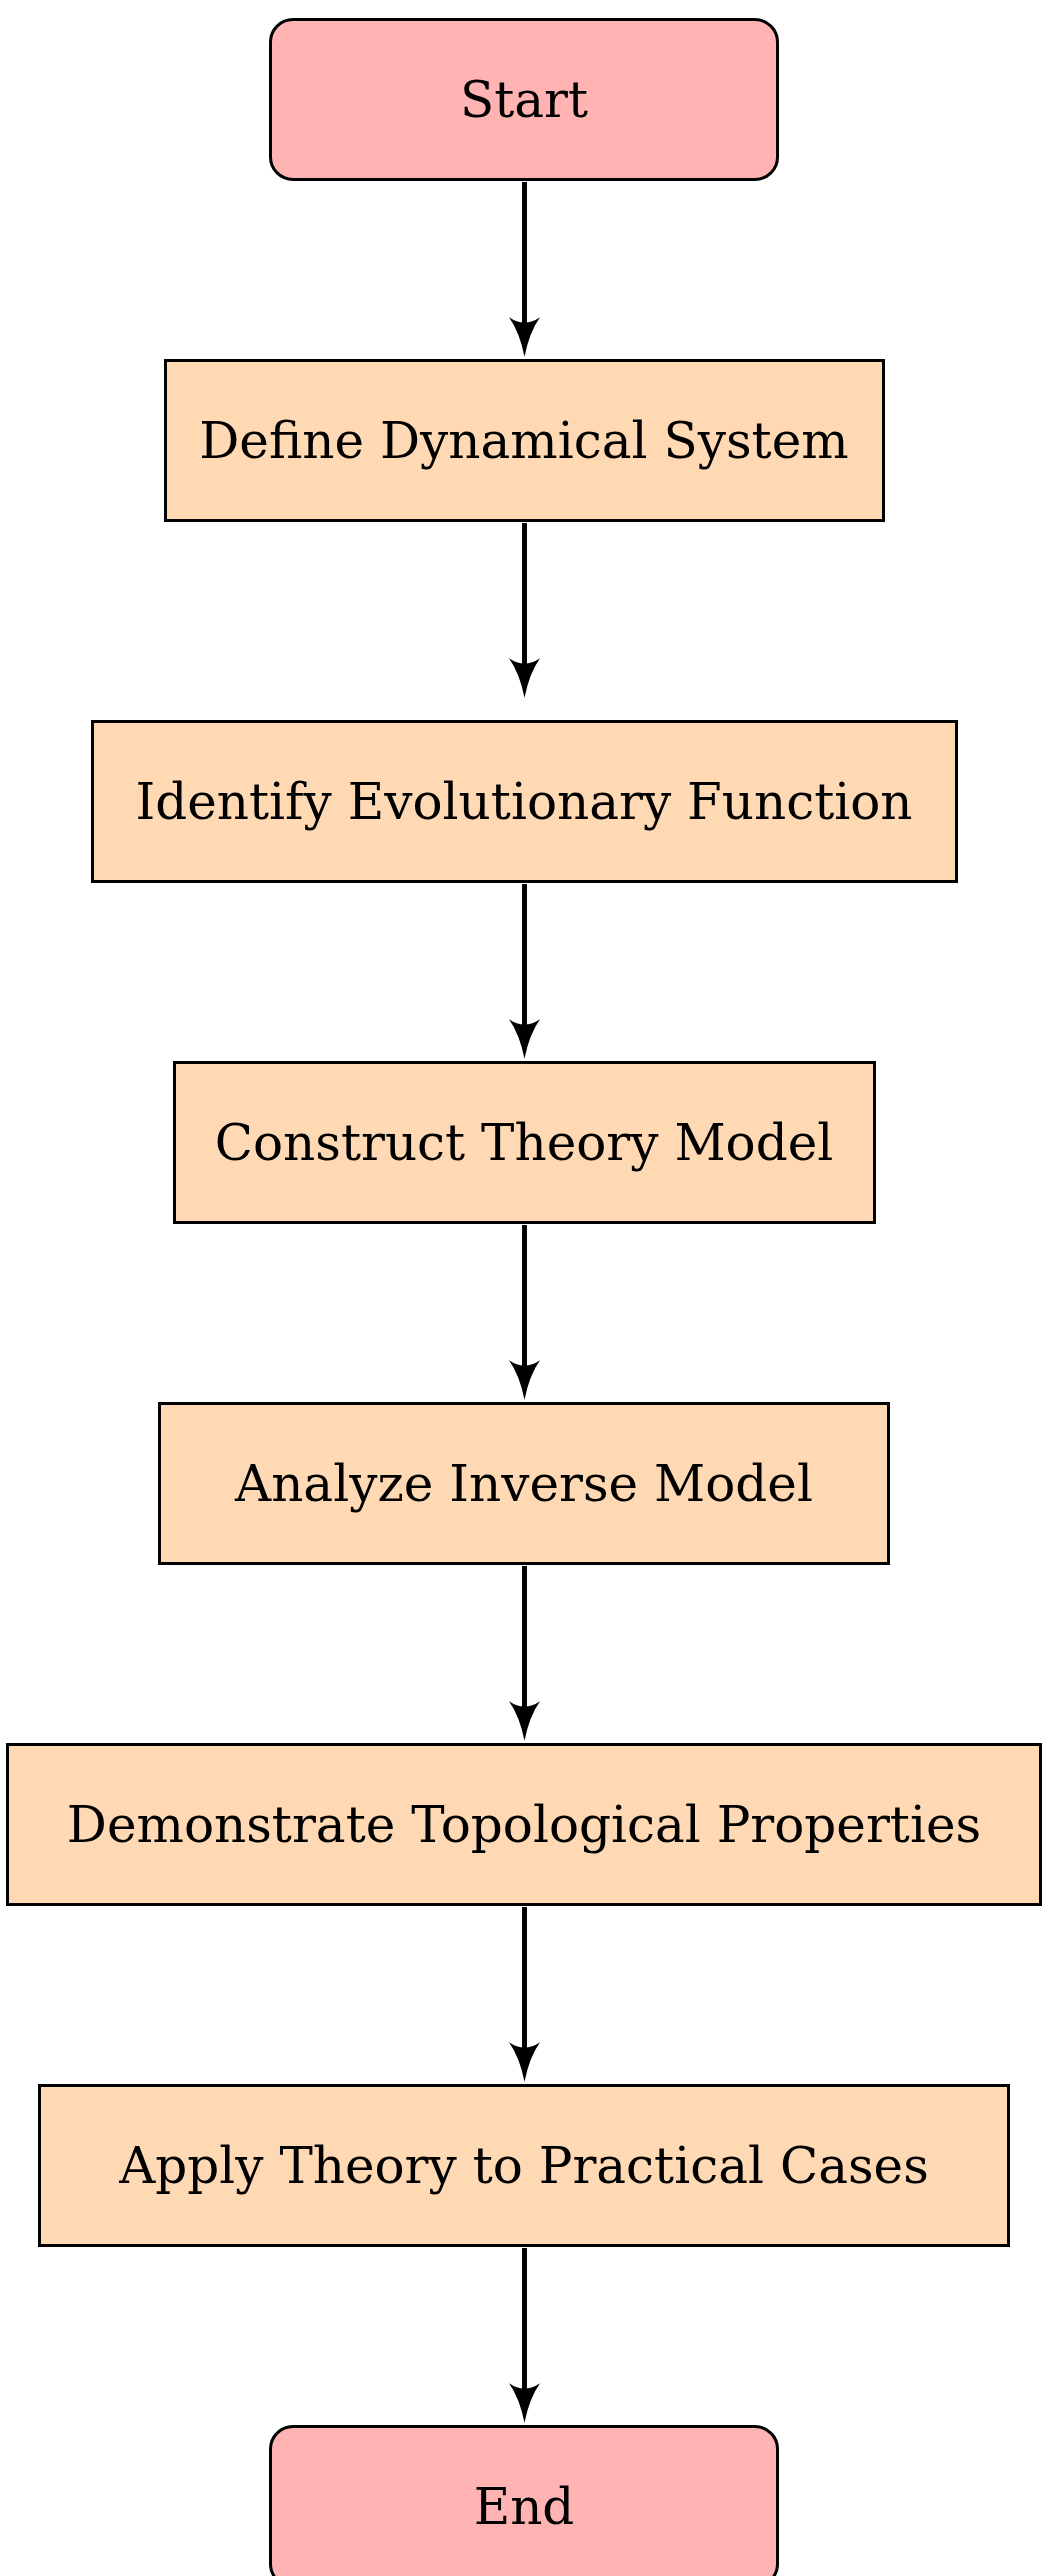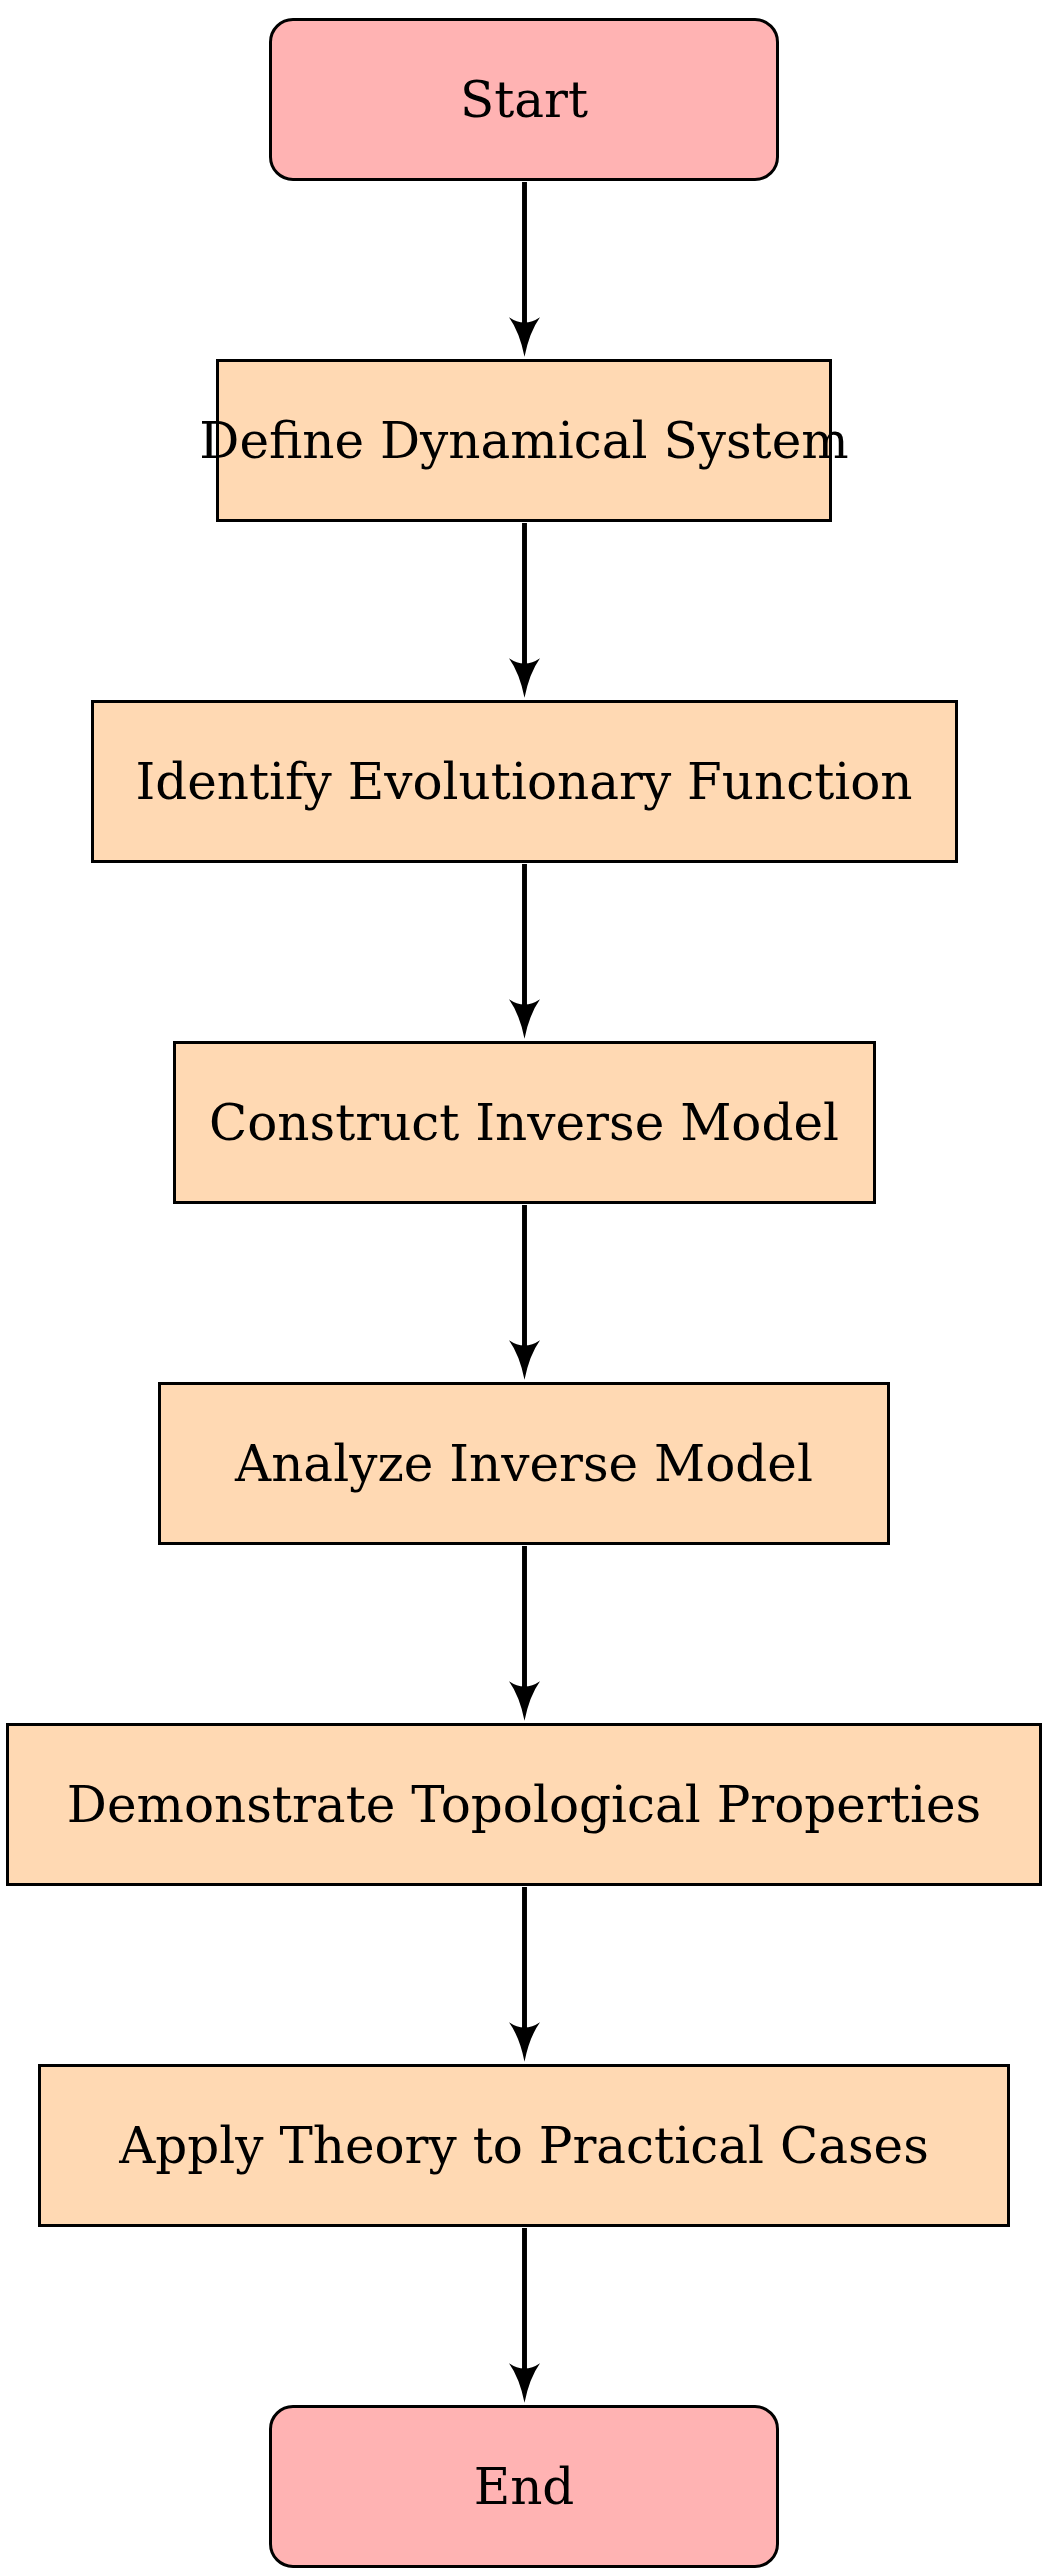--- a/index.html
+++ b/index.html
@@ -34,22 +34,22 @@
     flex: 0 0 auto;
   }
   .terminator {
     background: var(--terminator-fill, #FFB3B3);
     border-radius: 24px;
   }
   .process {
     background: var(--process-fill, #FFD9B3);
   }
   .n-start, .n-end       { width: 510px;  }
-  .n-define              { width: 616px; }
-  .n-identify            { width: 867px; }
+  .n-define              { width: 721px; }
+  .n-identify            { width: 867px; margin-top: 20px; }
   .n-construct           { width: 703px;  }
   .n-analyze             { width: 732px;  }
   .n-demonstrate         { width: 1036px; }
   .n-apply               { width: 972px; }
   .arrow {
     flex: 0 0 auto;
     display: block;
   }
   .arrow line { stroke: var(--stroke, #000); stroke-width: 7; }
   .arrow path { fill: var(--stroke, #000); stroke: none; }
@@ -73,21 +73,21 @@
     <path d="M 0,192 Q 15,213 22,248 Q 29,213 44,192 Q 22,207 0,192 Z"></path>
   </svg>
 
   <div class="node process n-identify">Identify Evolutionary Function</div>
 
   <svg class="arrow" width="31" height="178" viewBox="0 0 44 250" aria-hidden="true">
     <line x1="22" y1="0" x2="22" y2="212"></line>
     <path d="M 0,192 Q 15,213 22,248 Q 29,213 44,192 Q 22,207 0,192 Z"></path>
   </svg>
 
-  <div class="node process n-construct">Construct Inverse Model</div>
+  <div class="node process n-construct">Construct Theory Model</div>
 
   <svg class="arrow" width="31" height="178" viewBox="0 0 44 250" aria-hidden="true">
     <line x1="22" y1="0" x2="22" y2="212"></line>
     <path d="M 0,192 Q 15,213 22,248 Q 29,213 44,192 Q 22,207 0,192 Z"></path>
   </svg>
 
   <div class="node process n-analyze">Analyze Inverse Model</div>
 
   <svg class="arrow" width="31" height="178" viewBox="0 0 44 250" aria-hidden="true">
     <line x1="22" y1="0" x2="22" y2="212"></line>

